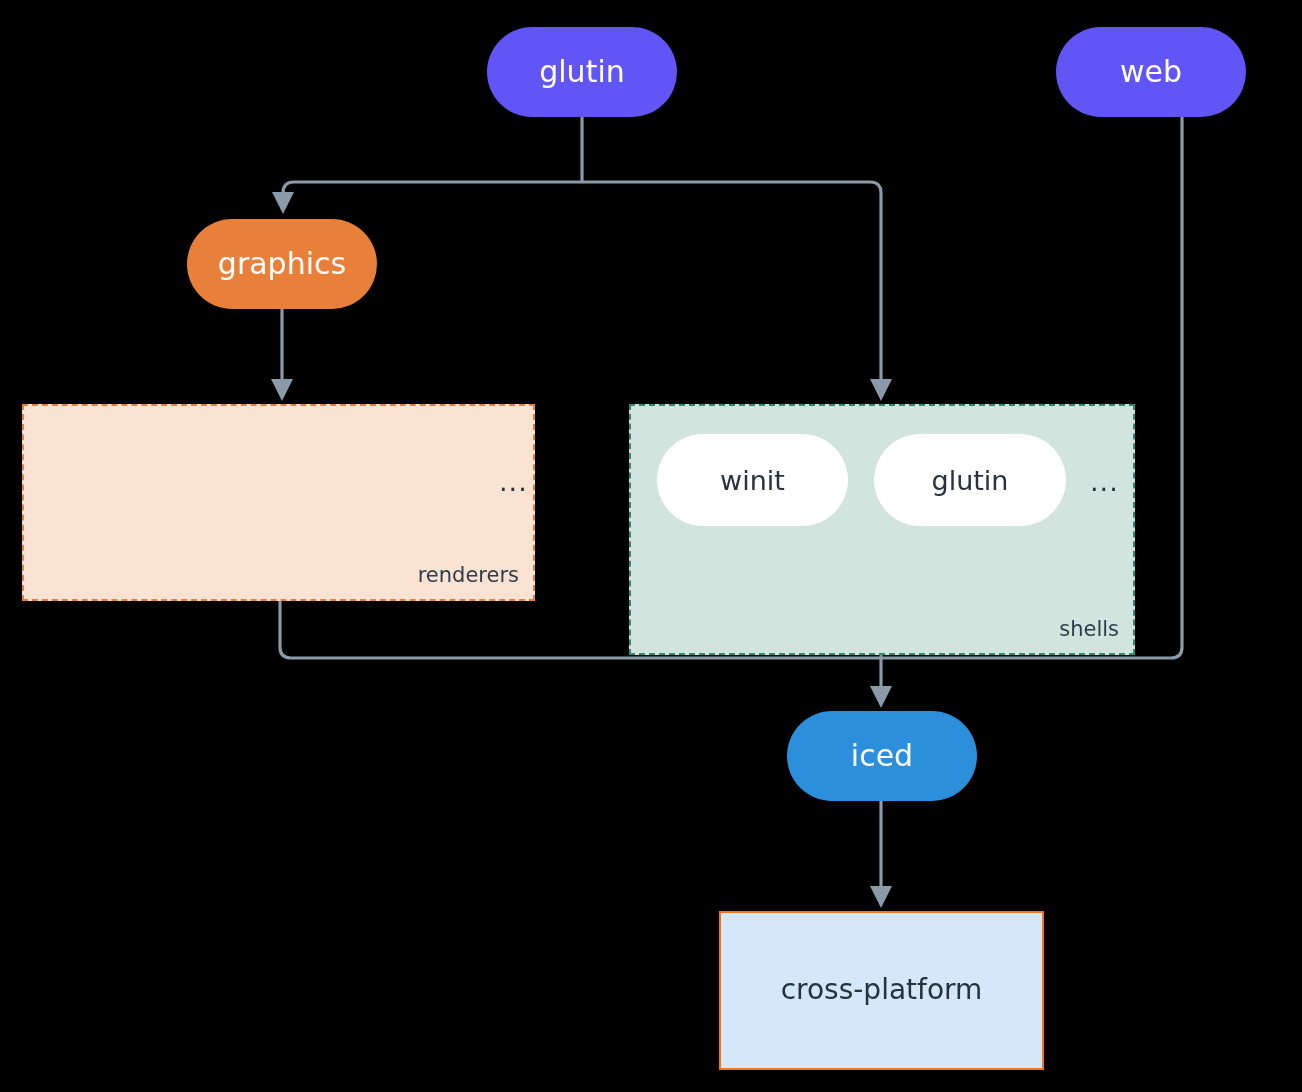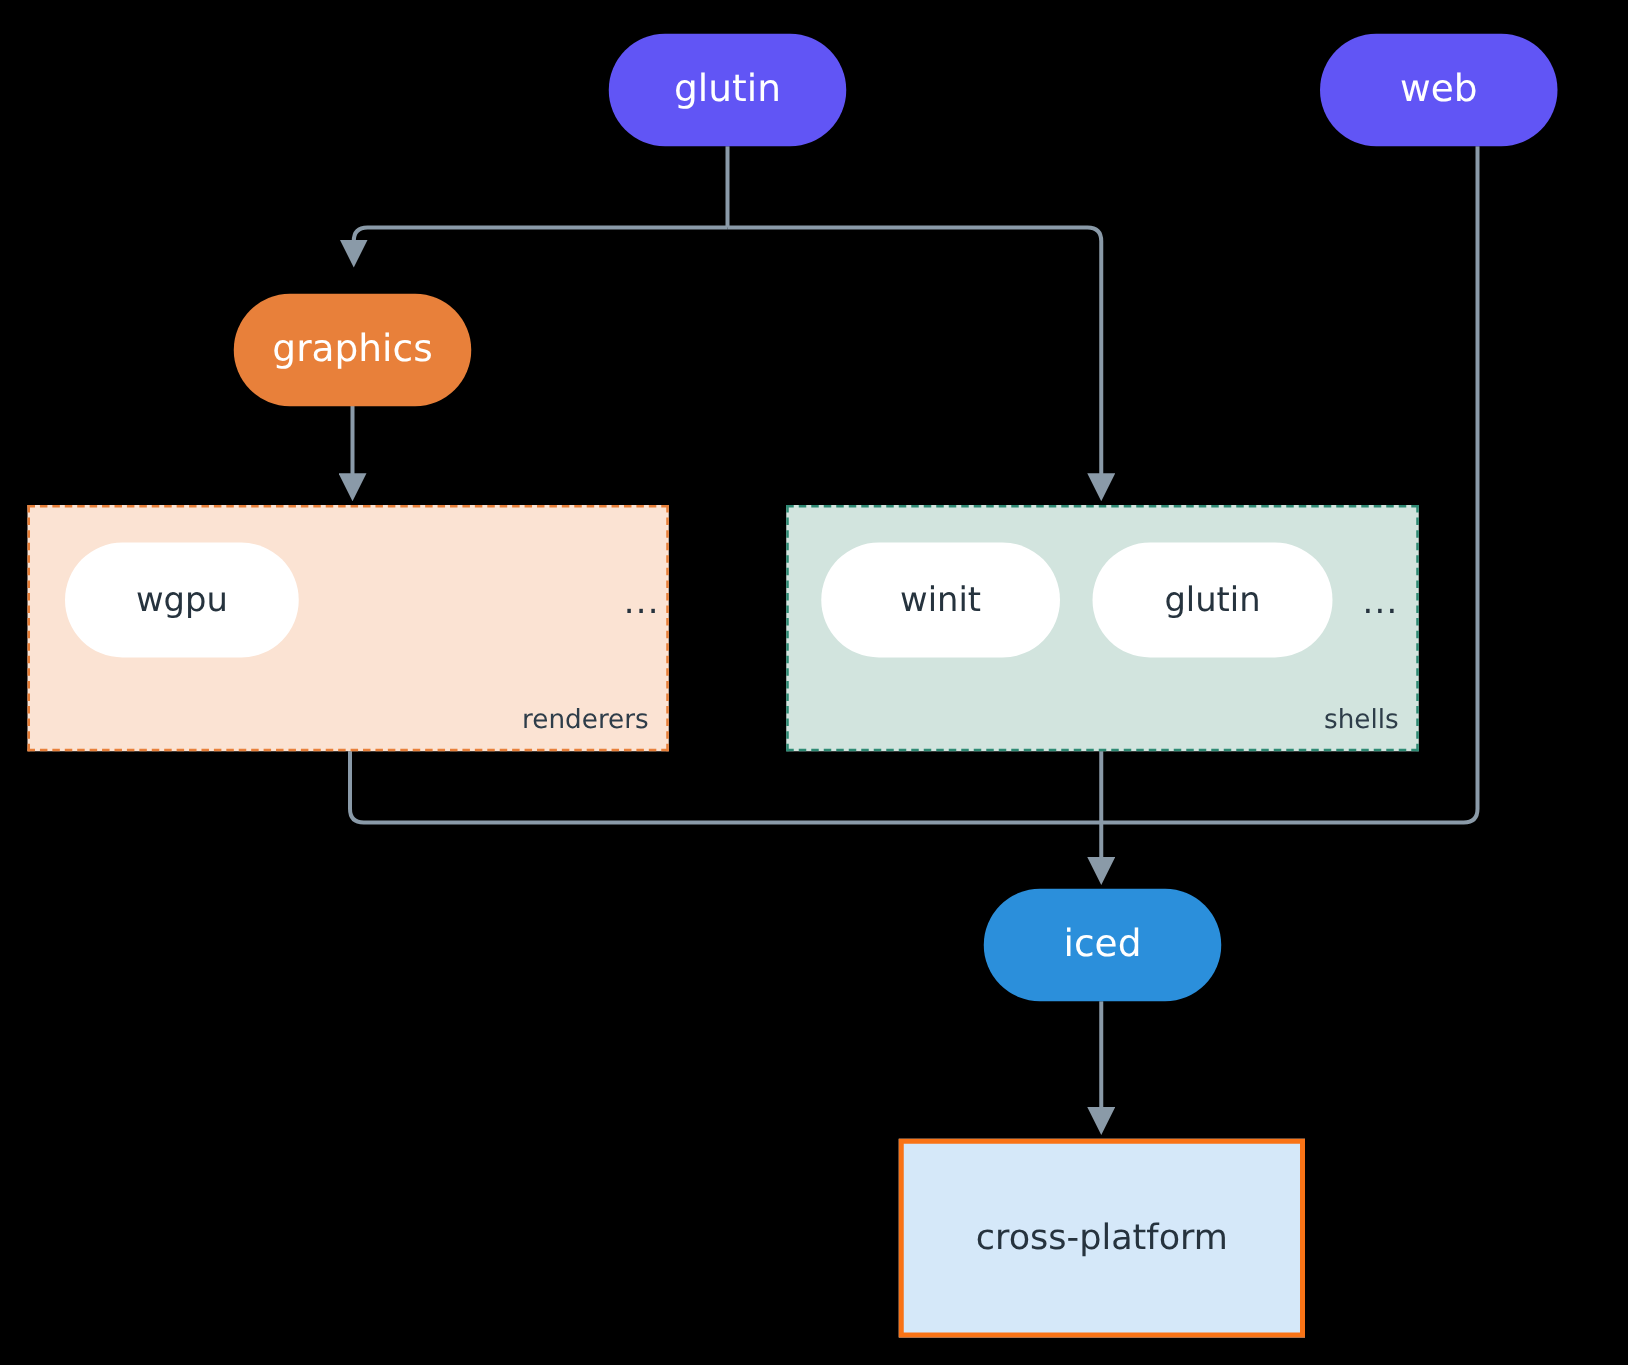--- a/index.html
+++ b/index.html
@@ -35,37 +35,37 @@
   }
 
   
   .pill {
     border-radius: 999px;
     color: #ffffff;
     font-size: 30px;
   }
   .pill-native { left: 487px; top: 27px;  width: 190px; height: 90px; background: #6155f5; }
   .pill-web    { left: 1056px; top: 27px; width: 190px; height: 90px; background: #6155f5; }
-  .pill-graphics { left: 187px; top: 219px; width: 190px; height: 90px; background: #e8803a; margin-top: 16px; }
+  .pill-graphics { left: 187px; top: 219px; width: 190px; height: 90px; background: #e8803a; }
   .pill-iced   { left: 787px; top: 711px;  width: 190px; height: 90px; background: #2b8fdb; }
 
   
   .cluster {
     position: absolute;
     box-sizing: border-box;
     border-width: 2px;
     border-style: dashed;
   }
   .cluster-renderers {
     left: 22px; top: 404px; width: 513px; height: 197px;
     background: #fbe3d3;
     border-color: #e8803a;
   }
   .cluster-shells {
-    left: 629px; top: 404px; width: 506px; height: 197px;
+    left: 629px; top: 404px; width: 506px; height: 251px;
     background: #d2e4de;
     border-color: #2f8a74;
   }
   .cluster-label {
     position: absolute;
     right: 14px;
     bottom: 12px;
     font-size: 21px;
     color: #2e3d49;
     white-space: nowrap;
@@ -99,21 +99,21 @@
   .el-shells2   { left: 459px; top: 62px; }
 
   
   .rect-node {
     position: absolute;
     box-sizing: border-box;
     display: flex;
     align-items: center;
     justify-content: center;
     background: #d5e8f9;
-    border: 4px solid #f97316;
+    border: 2px solid #f97316;
     color: #26333e;
     font-size: 28px;
     line-height: 1.45;
     text-align: center;
   }
   .rect-app { left: 719px; top: 911px; width: 325px; height: 159px; }
 </style>
 </head>
 <body>
 
@@ -149,23 +149,20 @@
 
   <div class="node pill pill-web">
     <span>web</span>
   </div>
 
   <div class="node pill pill-graphics">
     <span>graphics</span>
   </div>
 
   <div class="cluster cluster-renderers">
-    <div class="subpill sp-wgpu">
-      <span>wgpu</span>
-    </div>
     <span class="ellipsis el-renderers">...</span>
     <span class="cluster-label">renderers</span>
   </div>
 
   <div class="cluster cluster-shells">
     <div class="subpill sp-winit">
       <span>winit</span>
     </div>
     <div class="subpill sp-glutin">
       <span>glutin</span>

